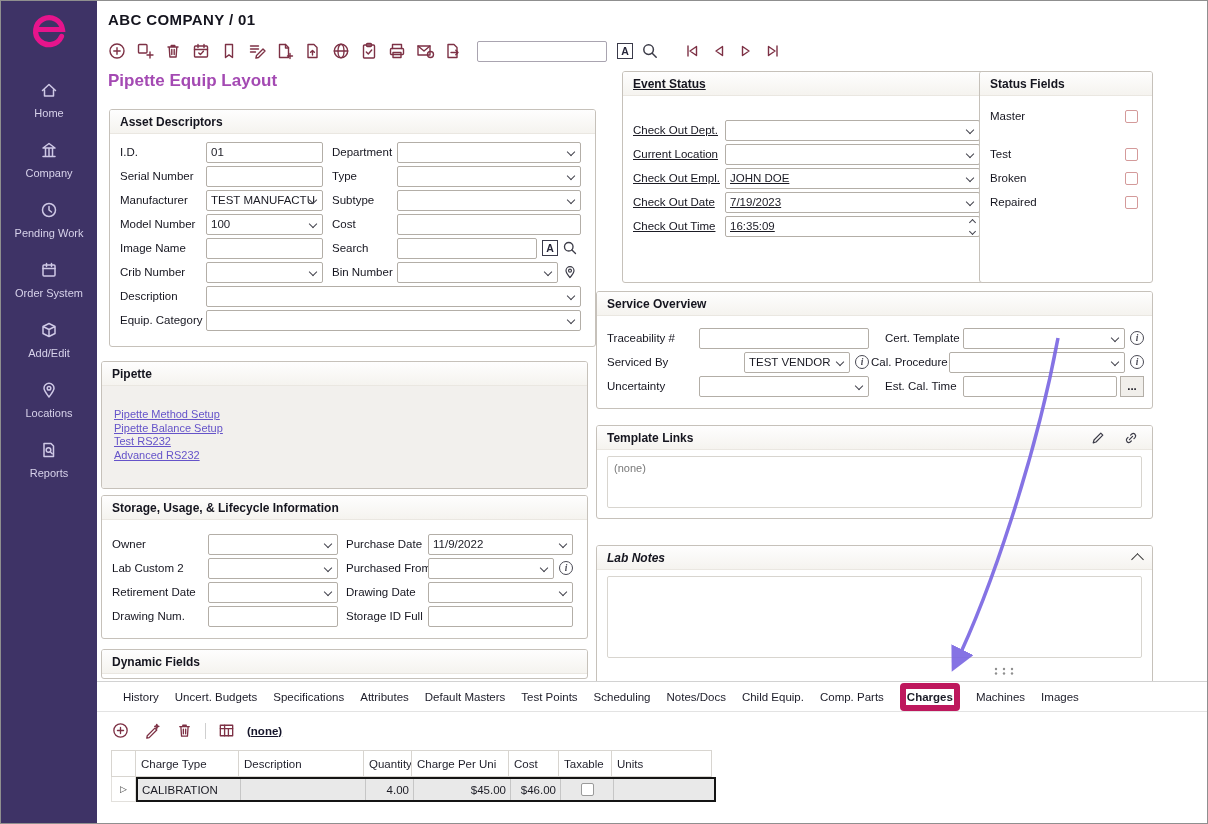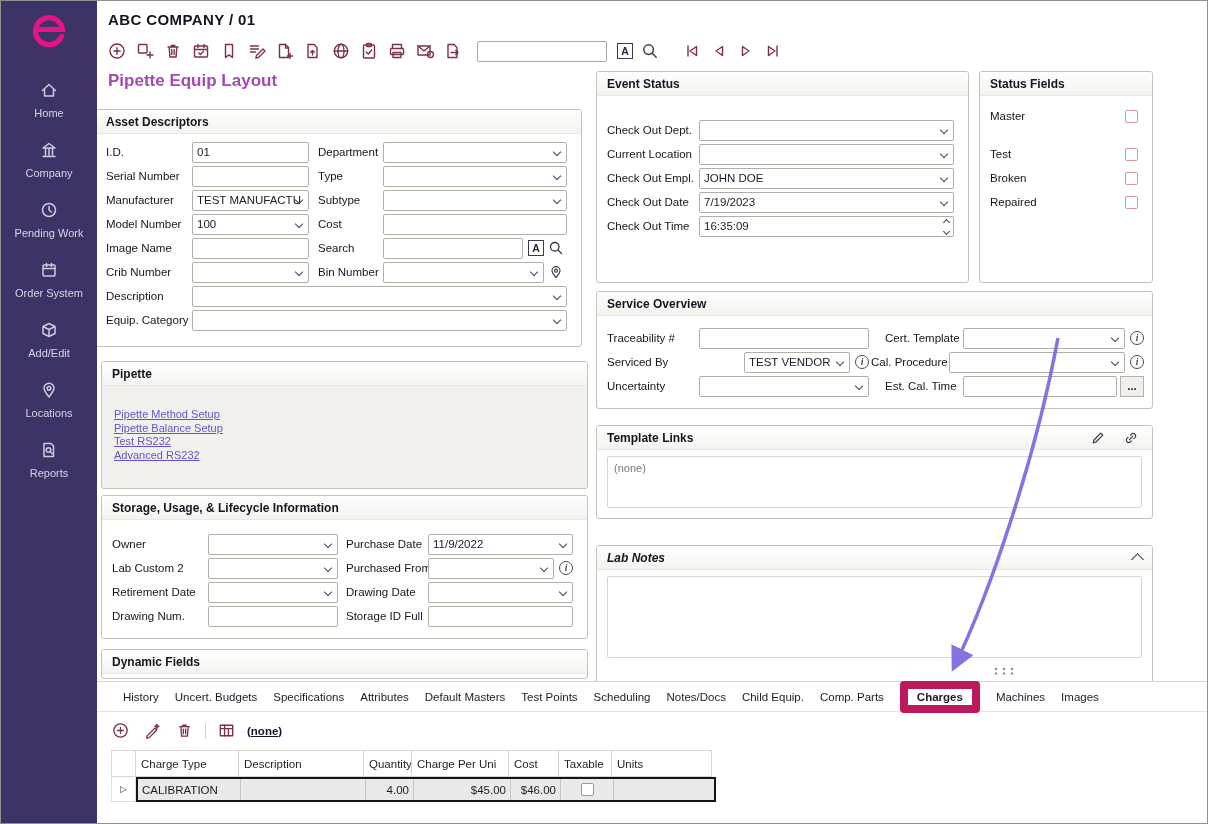--- a/index.html
+++ b/index.html
@@ -80,21 +80,21 @@
   .inner-box { margin:6px 10px 0; border:1px solid #d8d5cf; border-radius:2px; background:#fff;
                padding:5px 6px; color:#787878; font-size:11px; }
 
   .resize-dots { position:absolute; left:990px; top:665px; }
 
   
   .bottom { position:absolute; left:96px; right:0; top:680px; bottom:0; background:#fff; border-top:1px solid #d2d2d2; }
   .tabs { display:flex; align-items:center; gap:16px; height:30px; padding-left:26px;
           font-size:11.5px; color:#1c1c28; border-bottom:1px solid #e3e3e3; }
   .tab { cursor:pointer; white-space:nowrap; }
-  .tab.selected { border:8px solid #be185d; border-radius:4px; padding:2px 9px; font-weight:bold; }
+  .tab.selected { border:6px solid #be185d; border-radius:4px; padding:2px 1px; font-weight:bold; }
   .grid-toolbar { display:flex; align-items:center; gap:9px; padding:7px 0 5px 12px; }
   .vsep { width:1px; height:16px; background:#cfcfcf; }
   .none-link { font-weight:bold; text-decoration:underline; color:#15152a; cursor:pointer; }
 
   .grid { margin:3px 0 0 14px; font-size:11.5px; }
   .ghead { display:flex; }
   .hcell { background:#fff; border:1px solid #d8d5d0; border-left:none; height:27px;
            display:flex; align-items:center; padding:0 5px; color:#1f1f2a; cursor:pointer; white-space:nowrap; overflow:hidden; }
   .hcell:first-child { border-left:1px solid #d8d5d0; cursor:default; }
   .gw { width:25px; min-width:25px; }
@@ -310,21 +310,21 @@
         <svg width="18" height="18" viewBox="0 0 18 18">
             <path d="M4.5 4.5L11 9l-6.5 4.5z"></path>
             <path d="M13 4v10"></path>
           </svg>
         </span>
     </span>
   </div>
 
   <div class="page-title">Pipette Equip Layout</div>
 
-  <div class="panel" style="left:94px; top:108px; width:487px; height:238px;">
+  <div class="panel" style="left:108px; top:108px; width:487px; height:238px;">
     <div class="panel-h">Asset Descriptors</div>
     <div class="panel-b">
       <div class="frow">
         <span class="lbl w86">I.D.</span>
         <span class="tbox c117">
             <i>01</i>
           </span>
         <span class="lbl l2a">Department</span>
         <span class="select grow">
             <i></i>
@@ -477,21 +477,21 @@
             <i></i>
           </span>
       </div>
     </div>
   </div>
 
   <div class="panel" style="left:100px; top:648px; width:487px; height:30px;">
     <div class="panel-h">Dynamic Fields</div>
   </div>
 
-  <div class="panel" style="left:595px; top:70px; width:373px; height:212px;">
+  <div class="panel" style="left:621px; top:70px; width:373px; height:212px;text-decoration:underline;">
     <div class="panel-h">Event Status</div>
     <div class="panel-b" style="padding-top:8px;">
       <div class="gap14"></div>
       <div class="frow">
         <span class="lbl w92">Check Out Dept.</span>
         <span class="select grow">
             <i></i>
             <i class="chev"></i>
           </span>
       </div>

